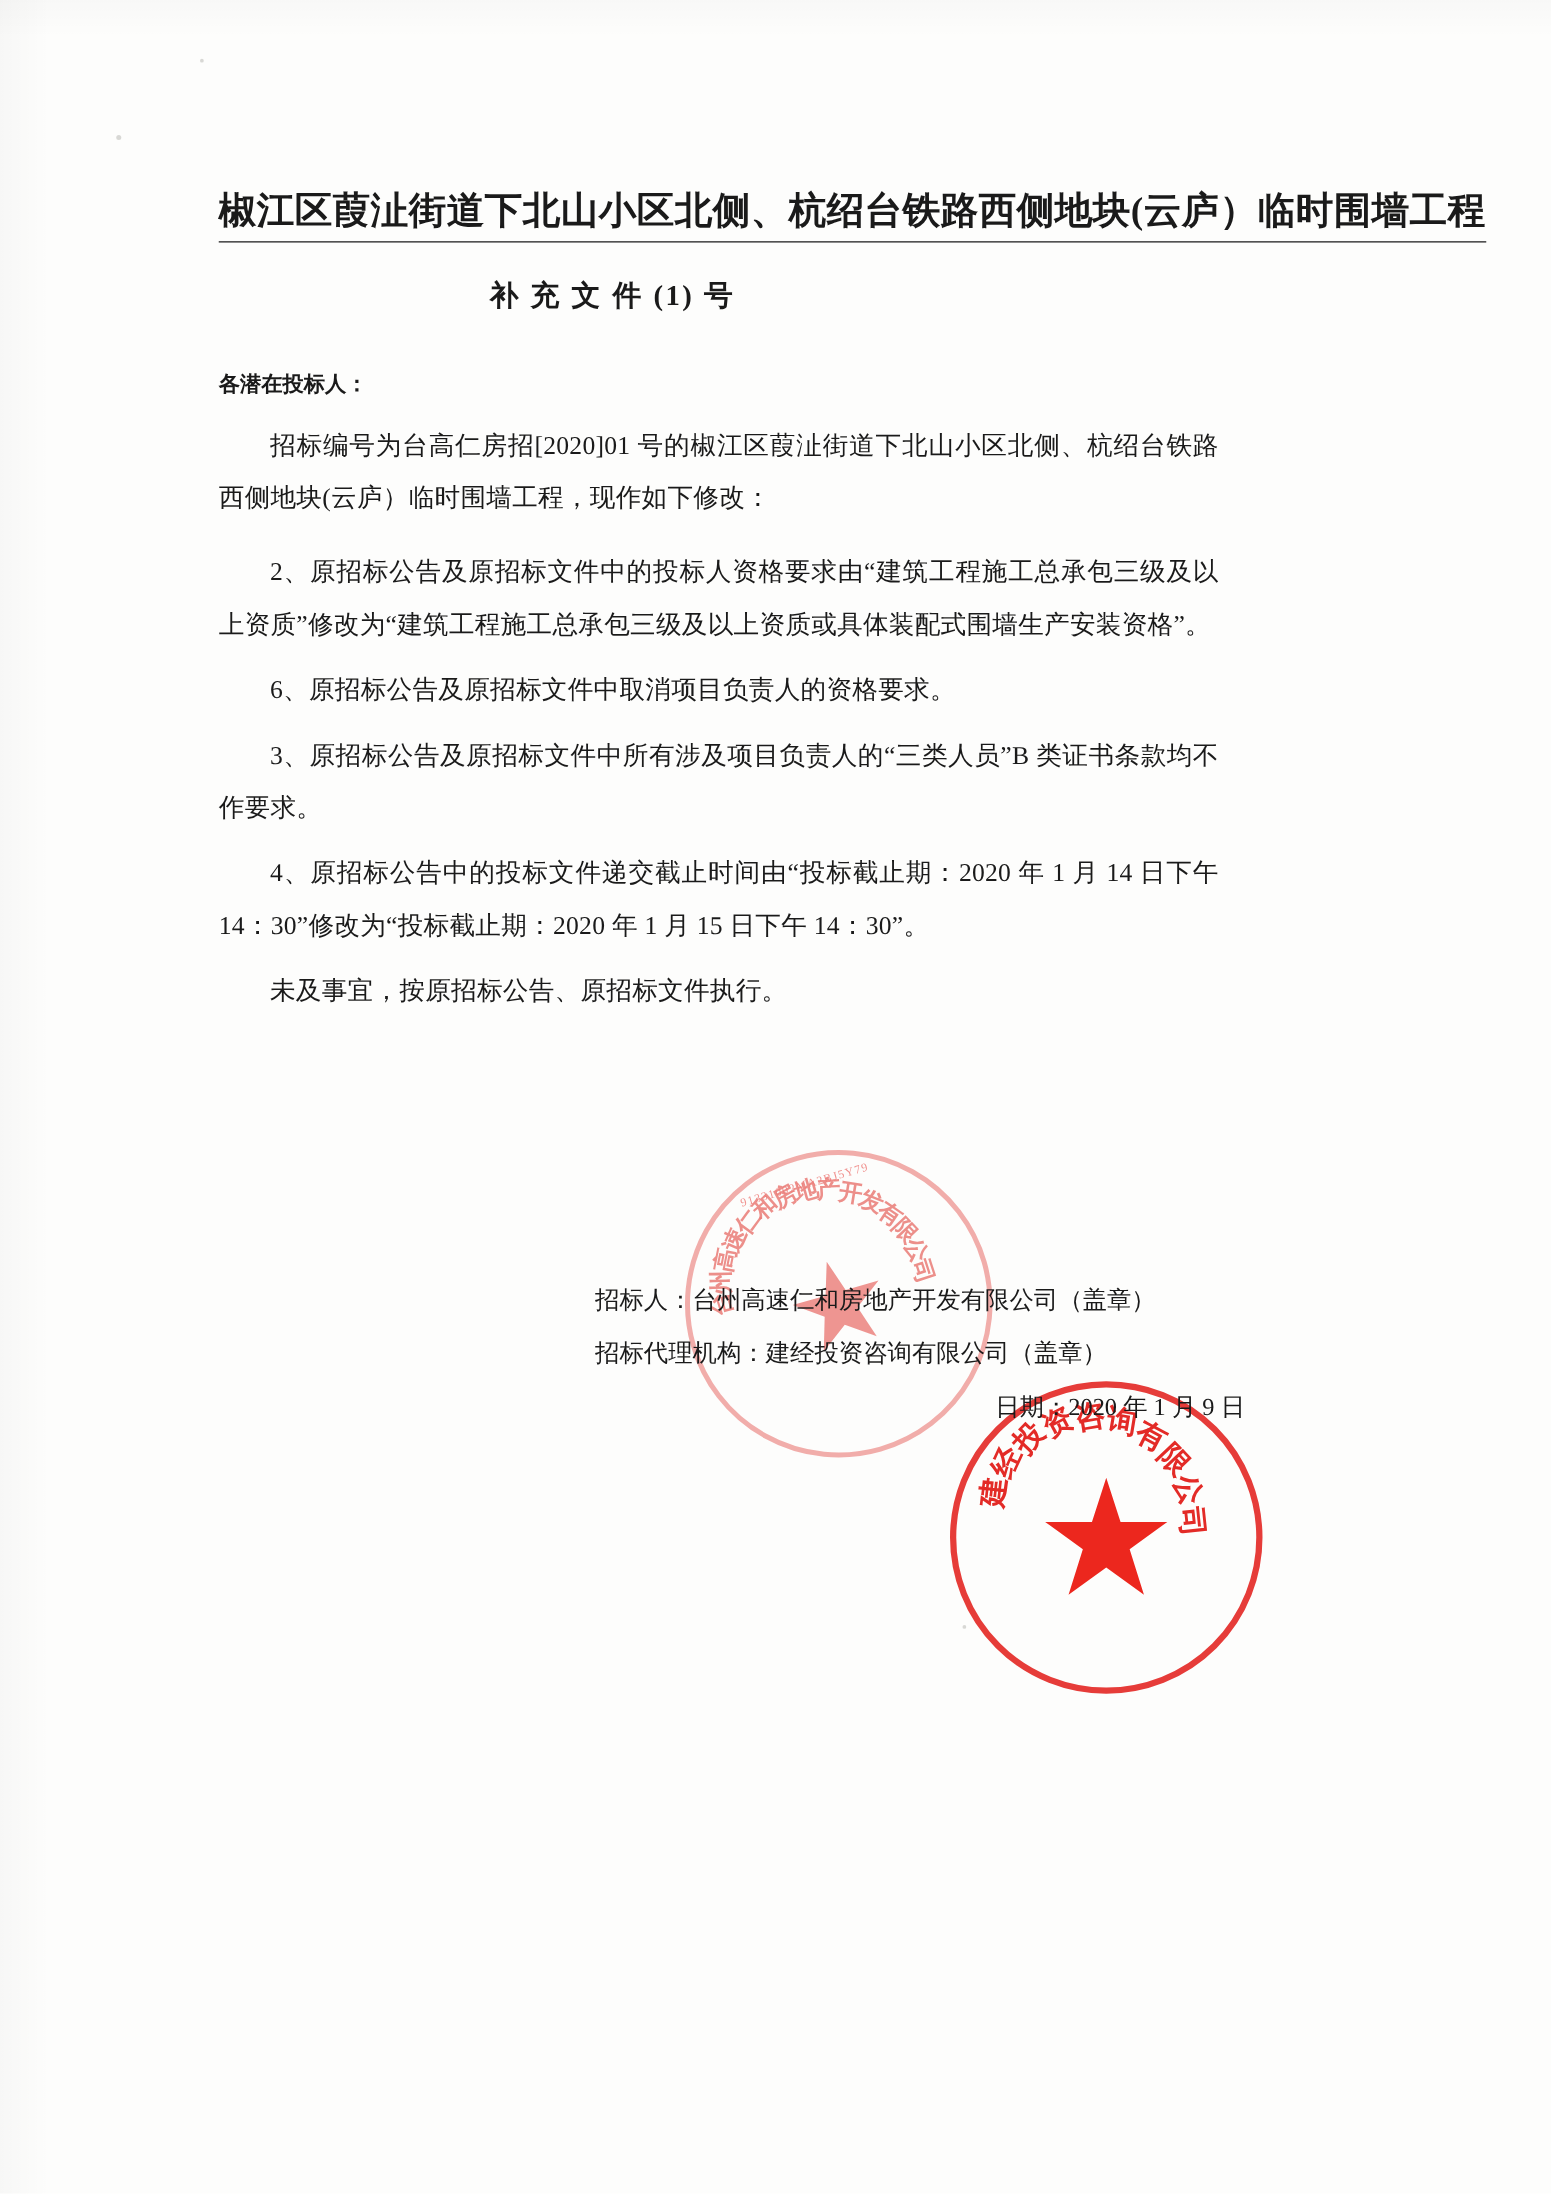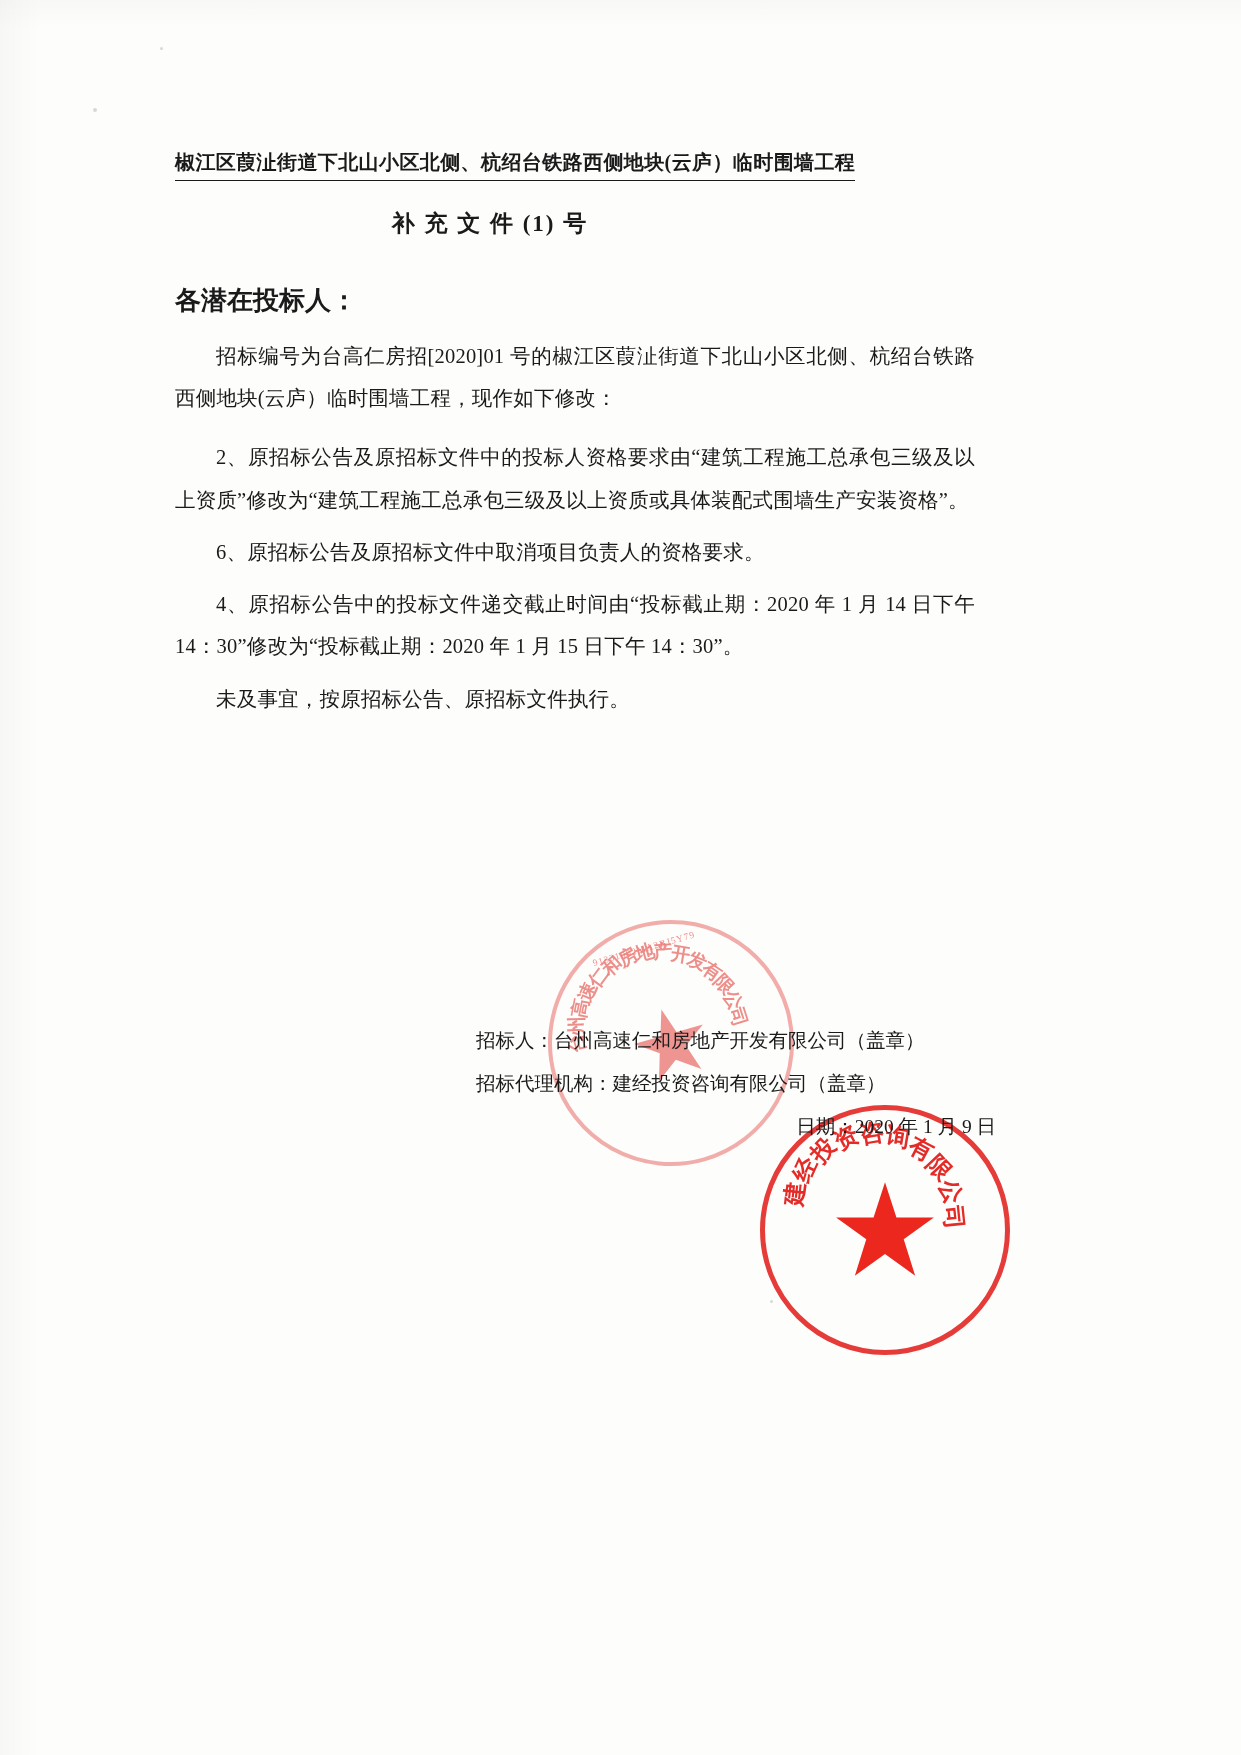--- a/index.html
+++ b/index.html
@@ -39,21 +39,21 @@
   }
 
   .content {
     position: absolute;
     left: 175px;
     top: 150px;
     width: 800px;
   }
 
   .doc-title {
-    font-size: 20px;
+    font-size: 30px;
     font-weight: 700;
     letter-spacing: .4px;
     text-align: center;
     white-space: nowrap;
     border-bottom: 1.6px solid #1a1a1a;
     display: inline-block;
     padding-bottom: 5px;
     line-height: 1.25;
   }
 
@@ -61,21 +61,21 @@
     margin-top: 27px;
     text-align: center;
     font-size: 23px;
     font-weight: 700;
     letter-spacing: 2px;
     padding-right: 170px;
   }
 
   .salutation {
     margin-top: 44px;
-    font-size: 26px;
+    font-size: 17px;
     font-weight: 700;
   }
 
   p.body-par {
     font-size: 20.5px;
     line-height: 2.06;
     margin: 17px 0 0 0;
     text-indent: 2em;
     text-align: justify;
     letter-spacing: .2px;
@@ -168,20 +168,21 @@
 
     <div class="doc-title">椒江区葭沚街道下北山小区北侧、杭绍台铁路西侧地块(云庐）临时围墙工程</div>
 
     <div class="doc-subtitle">补 充 文 件 (1) 号</div>
 
     <div class="salutation">各潜在投标人：</div>
 
     <p class="body-par">招标编号为台高仁房招[2020]01 号的椒江区葭沚街道下北山小区北侧、杭绍台铁路西侧地块(云庐）临时围墙工程，现作如下修改：</p>
     <p class="body-par">2、原招标公告及原招标文件中的投标人资格要求由“建筑工程施工总承包三级及以上资质”修改为“建筑工程施工总承包三级及以上资质或具体装配式围墙生产安装资格”。</p>
     <p class="body-par tight">6、原招标公告及原招标文件中取消项目负责人的资格要求。</p>
+    <p class="body-par tight">3、原招标公告及原招标文件中所有涉及项目负责人的“三类人员”B 类证书条款均不作要求。</p>
     <p class="body-par tight">4、原招标公告中的投标文件递交截止时间由“投标截止期：2020 年 1 月 14 日下午 14：30”修改为“投标截止期：2020 年 1 月 15 日下午 14：30”。</p>
     <p class="body-par tight">未及事宜，按原招标公告、原招标文件执行。</p>
   </div>
 
   <div class="seal seal-a">
     <div class="seal-code">91331002MA2BJ5Y79</div>
     <svg class="seal-star" width="76" height="74" viewBox="0 0 100 96">
       <polygon points="50,2 61,36 97,36 68,57 79,92 50,71 21,92 32,57 3,36 39,36" fill="#df2d26" opacity="0.8"></polygon>
     </svg>
     <div class="seal-ring-text">

